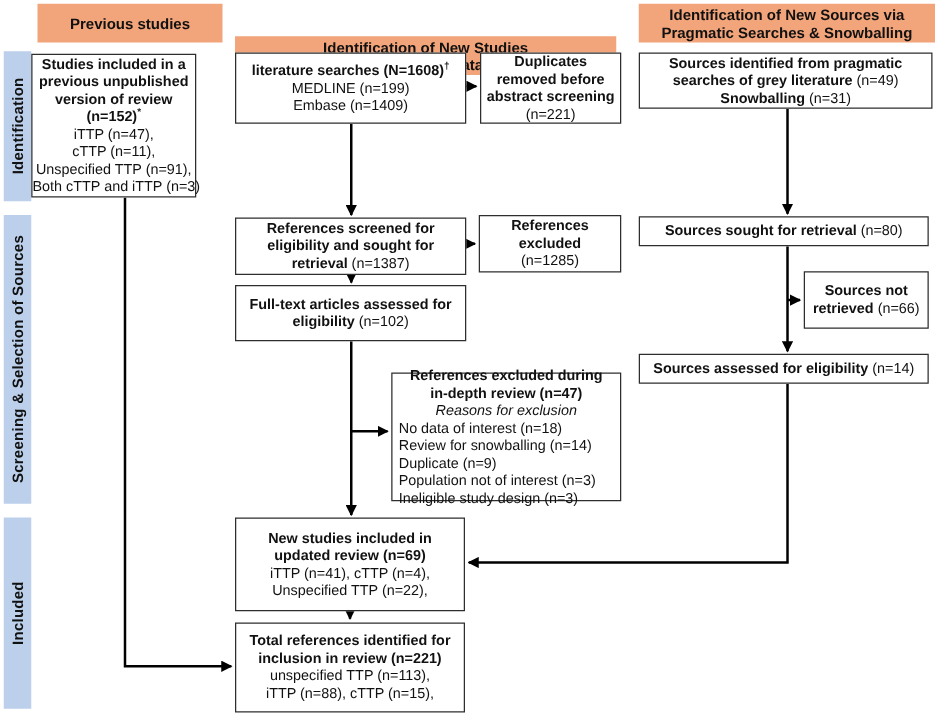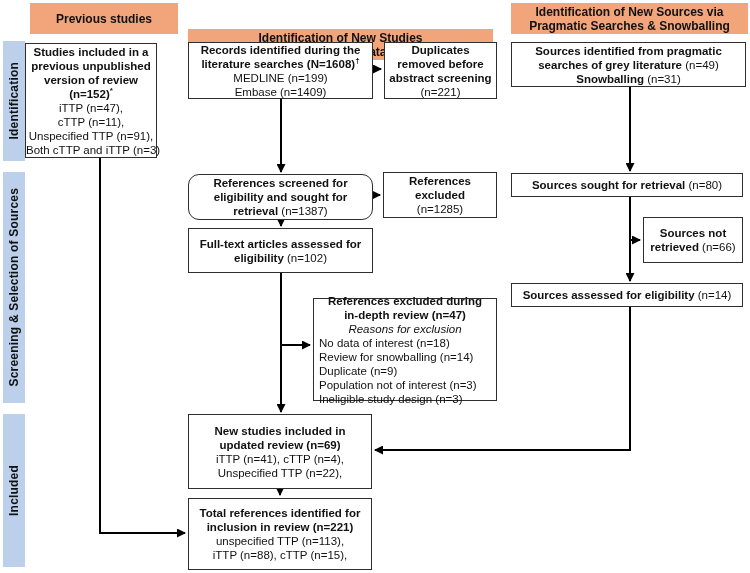--- a/index.html
+++ b/index.html
@@ -100,34 +100,33 @@
       <div class="line"><span class="b">previous unpublished</span></div>
       <div class="line"><span class="b">version of review</span></div>
       <div class="line"><span class="b">(n=152)</span><sup class="b">*</sup></div>
       <div class="line"><span>iTTP (n=47),</span></div>
       <div class="line"><span>cTTP (n=11),</span></div>
       <div class="line"><span>Unspecified TTP (n=91),</span></div>
       <div class="line"><span>Both cTTP and iTTP (n=3)</span></div>
     </div>
 
   <div class="fbox" style="left:188px;top:42px;width:185px;height:57px;">
-      <div class="line"><span class="b">Records identified during the</span></div>
       <div class="line"><span class="b">literature searches (N=1608)</span><sup class="b">†</sup></div>
       <div class="line"><span>MEDLINE (n=199)</span></div>
       <div class="line"><span>Embase (n=1409)</span></div>
     </div>
 
   <div class="fbox" style="left:384px;top:42px;width:113px;height:57px;">
       <div class="line"><span class="b">Duplicates</span></div>
       <div class="line"><span class="b">removed before</span></div>
       <div class="line"><span class="b">abstract screening</span></div>
       <div class="line"><span>(n=221)</span></div>
     </div>
 
-  <div class="fbox" style="left:188px;top:174px;width:185px;height:46px;border-radius:11px;">
+  <div class="fbox" style="left:188px;top:174px;width:185px;height:46px;">
       <div class="line"><span class="b">References screened for</span></div>
       <div class="line"><span class="b">eligibility and sought for</span></div>
       <div class="line"><span class="b">retrieval </span><span>(n=1387)</span></div>
     </div>
 
   <div class="fbox" style="left:383px;top:172px;width:114px;height:46px;">
       <div class="line"><span class="b">References</span></div>
       <div class="line"><span class="b">excluded</span></div>
       <div class="line"><span>(n=1285)</span></div>
     </div>

